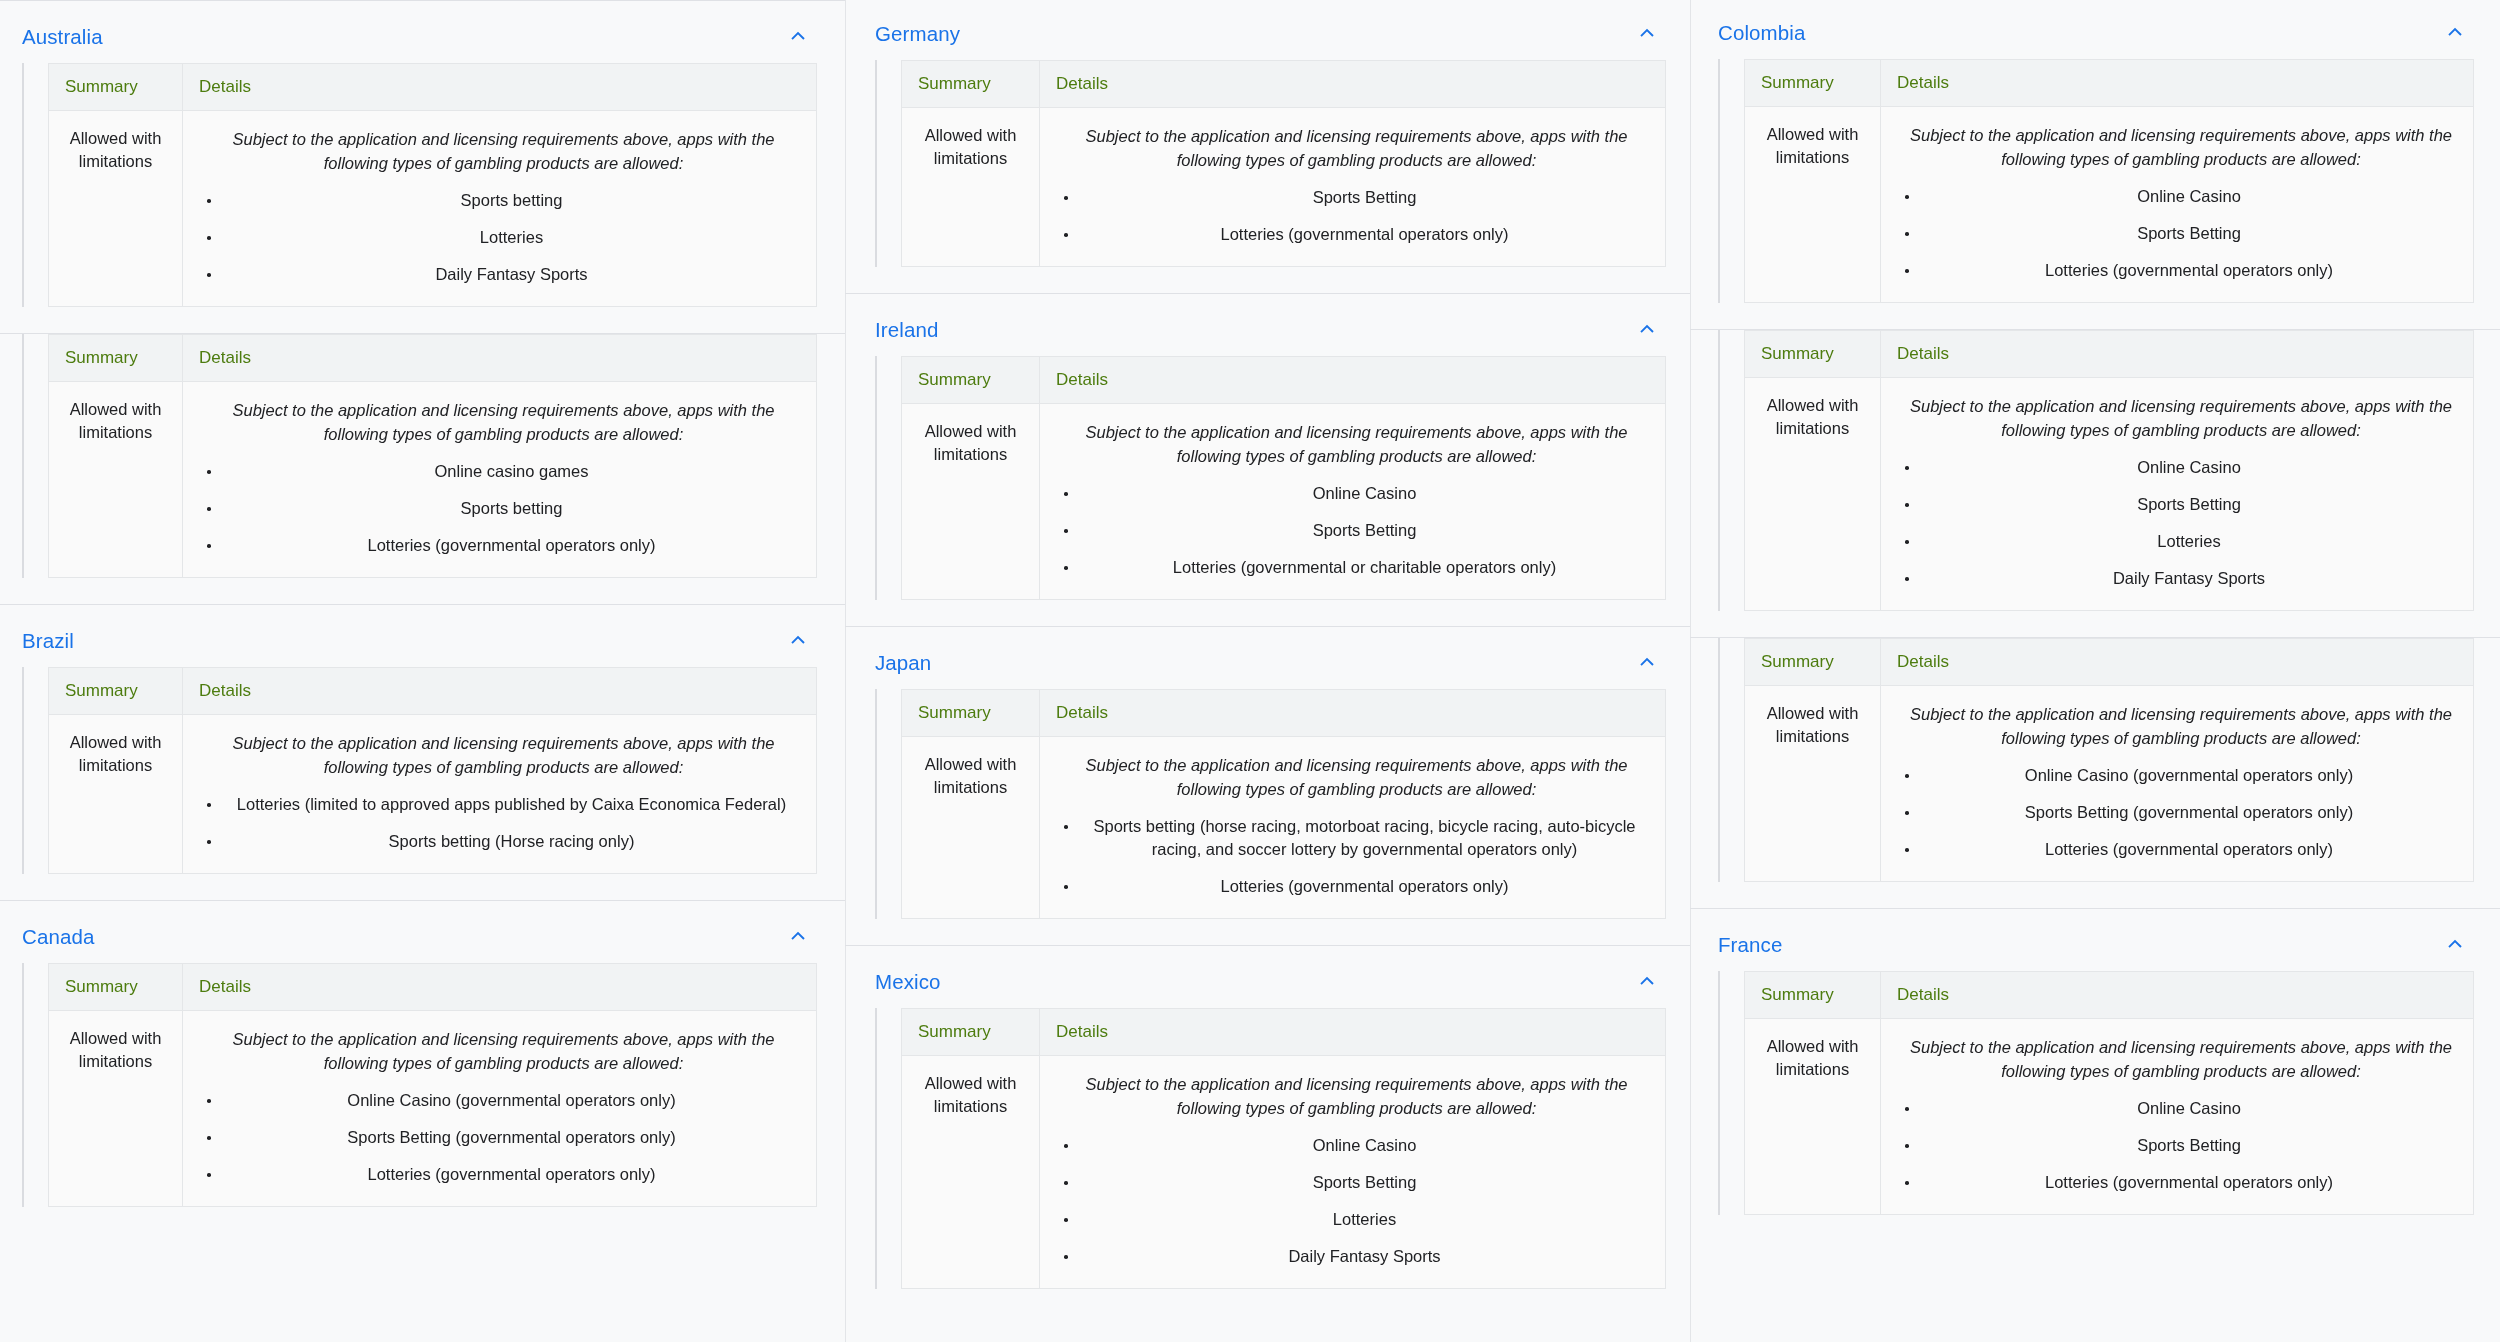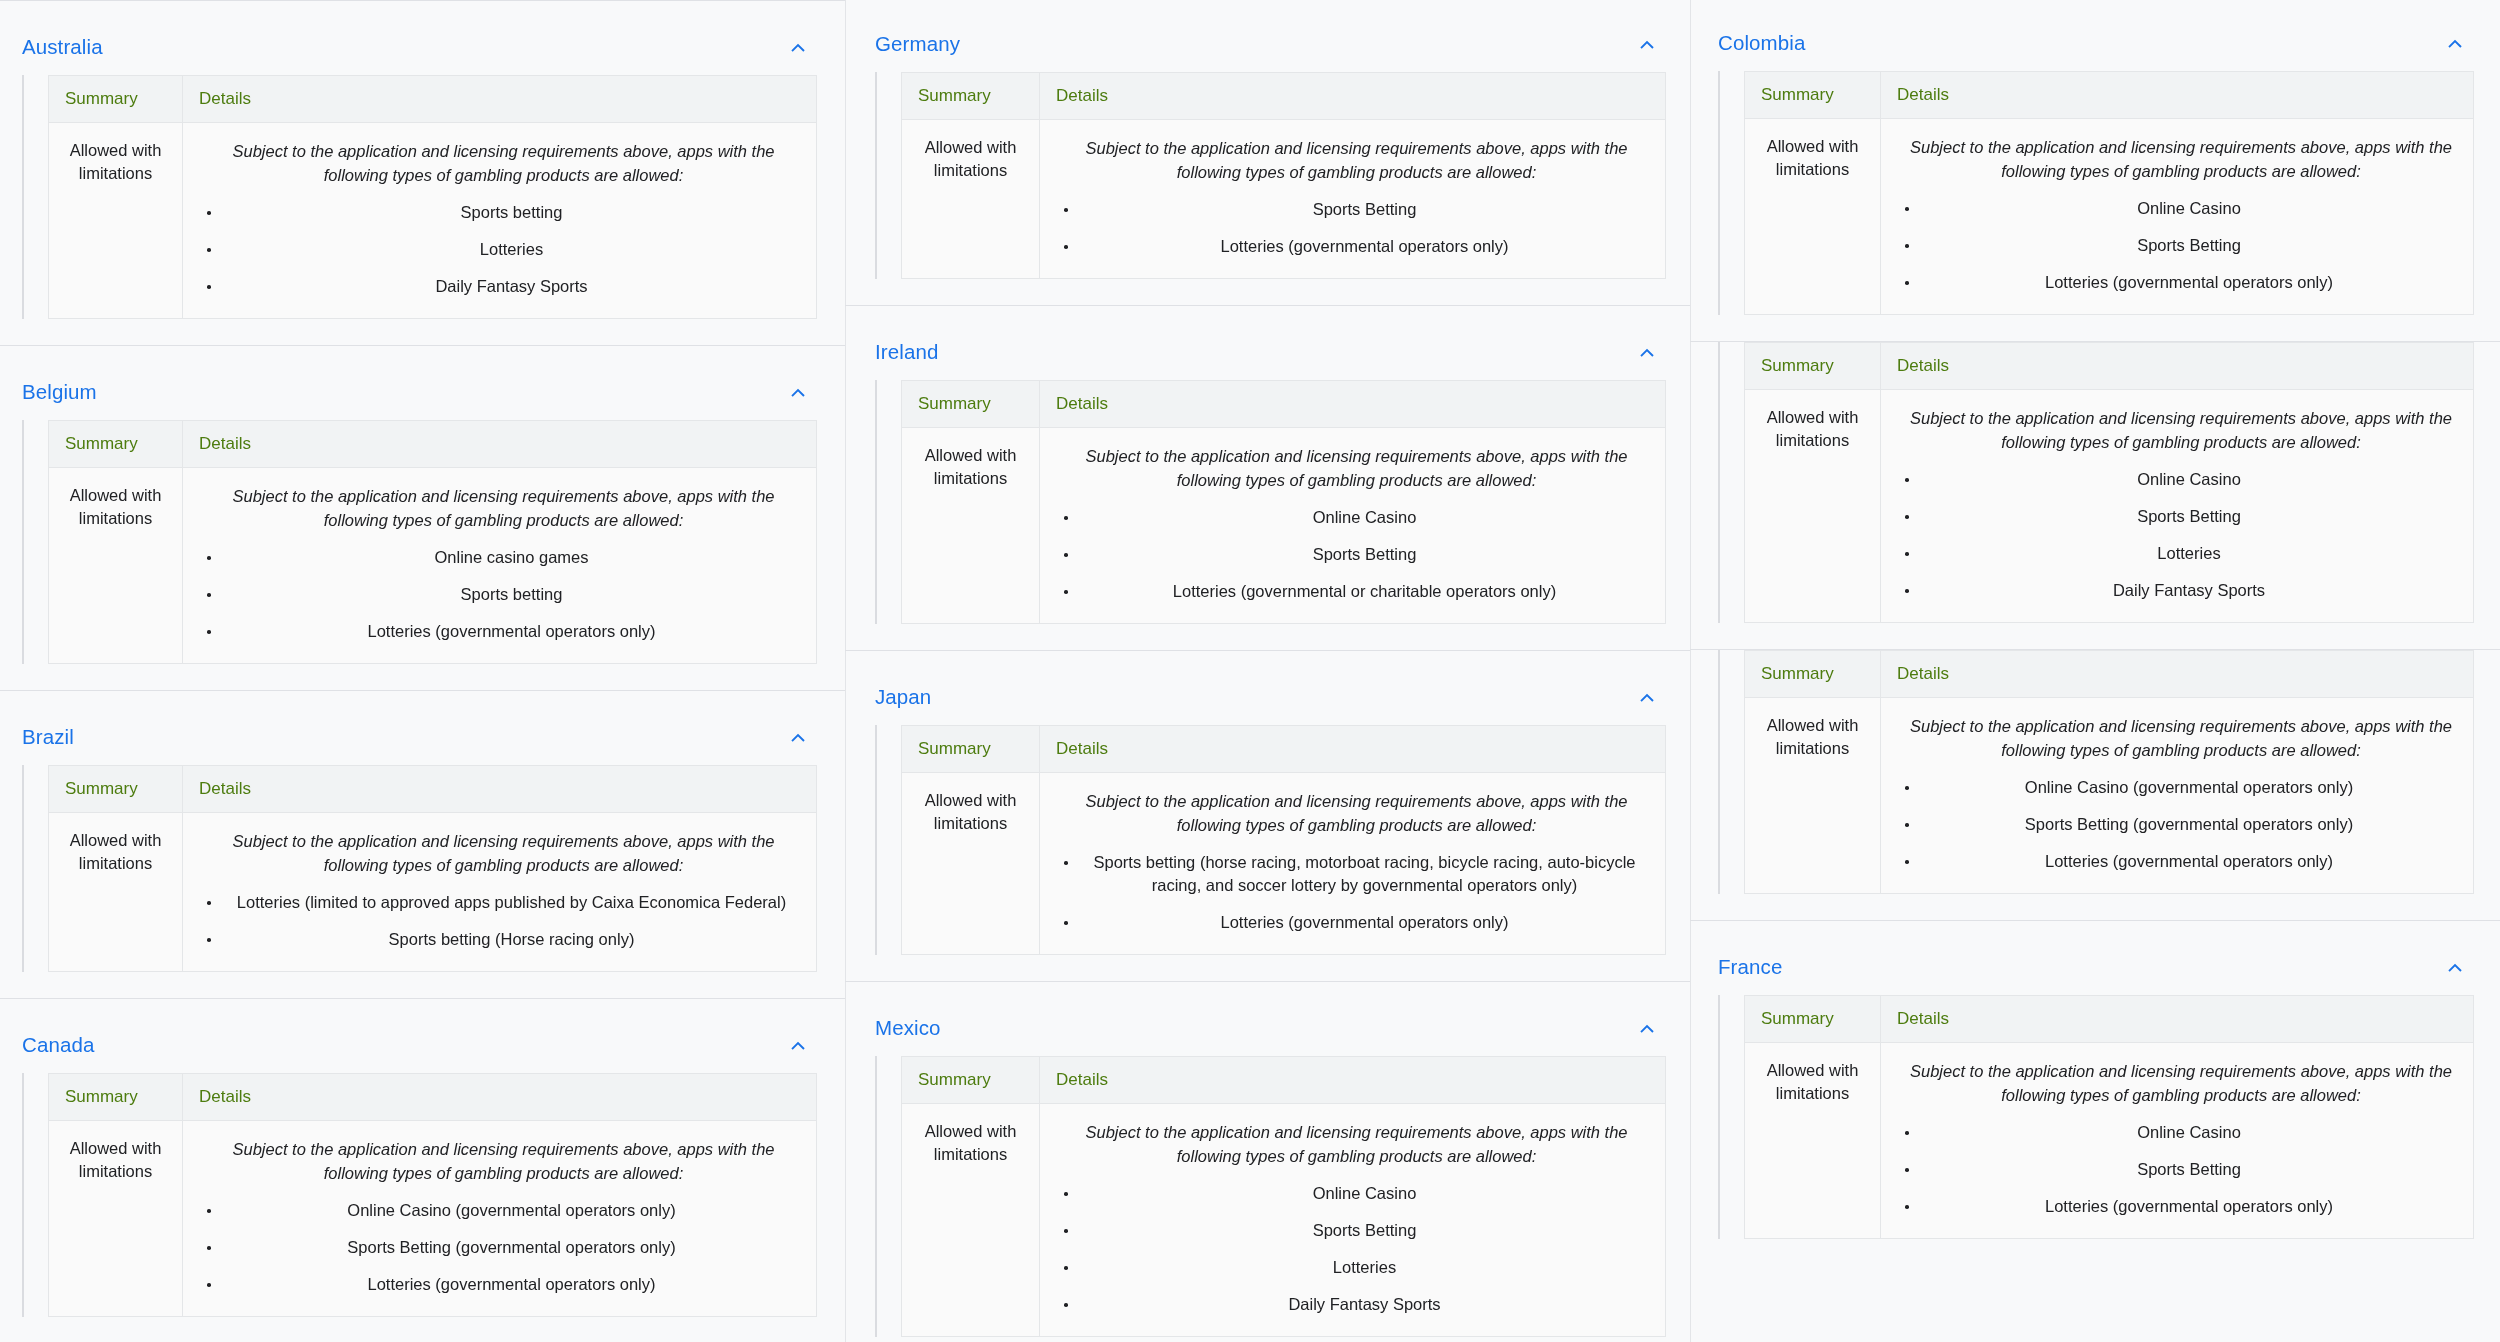--- a/index.html
+++ b/index.html
@@ -52,23 +52,23 @@
   
   .section {
     position: relative;
     padding: 0 22px 0 22px;
     border-top: 1px solid #dfe1e5;
   }
   .section.first { border-top: 1px solid #dfe1e5; }
 
   .section-header {
     display: flex;
-    align-items: flex-start;
+    align-items: flex-end;
     justify-content: space-between;
-    padding: 34px 6px 14px 0px;
+    padding: 22px 6px 14px 0px;
     cursor: pointer;
   }
   .section-title {
     color: #1a73e8;
     font-size: 20.5px;
     line-height: 24px;
     font-weight: 400;
     letter-spacing: .1px;
   }
   .chevron {
@@ -207,28 +207,20 @@
                       <li>Lotteries</li>
                       <li>Daily Fantasy Sports</li>
                     </ul>
                   </td>
                 </tr>
               </tbody>
             </table>
           </div>
         </div>
         <div class="section">
-          <div class="section-header">
-            <span class="section-title">Belgium</span>
-            <span class="chevron">
-              <svg width="22" height="22" viewBox="0 0 24 24" aria-hidden="true">
-                <path d="M6.2 14.6 L12 8.9 L17.8 14.6" fill="none" stroke="#1a73e8" stroke-width="2.1" stroke-linecap="square" stroke-linejoin="miter"></path>
-              </svg>
-            </span>
-          </div>
           <div class="section-body">
             <table class="info">
               <thead>
                 <tr>
                   <th class="c-summary">Summary</th>
                   <th class="c-details">Details</th>
                 </tr>
               </thead>
               <tbody>
                 <tr>

